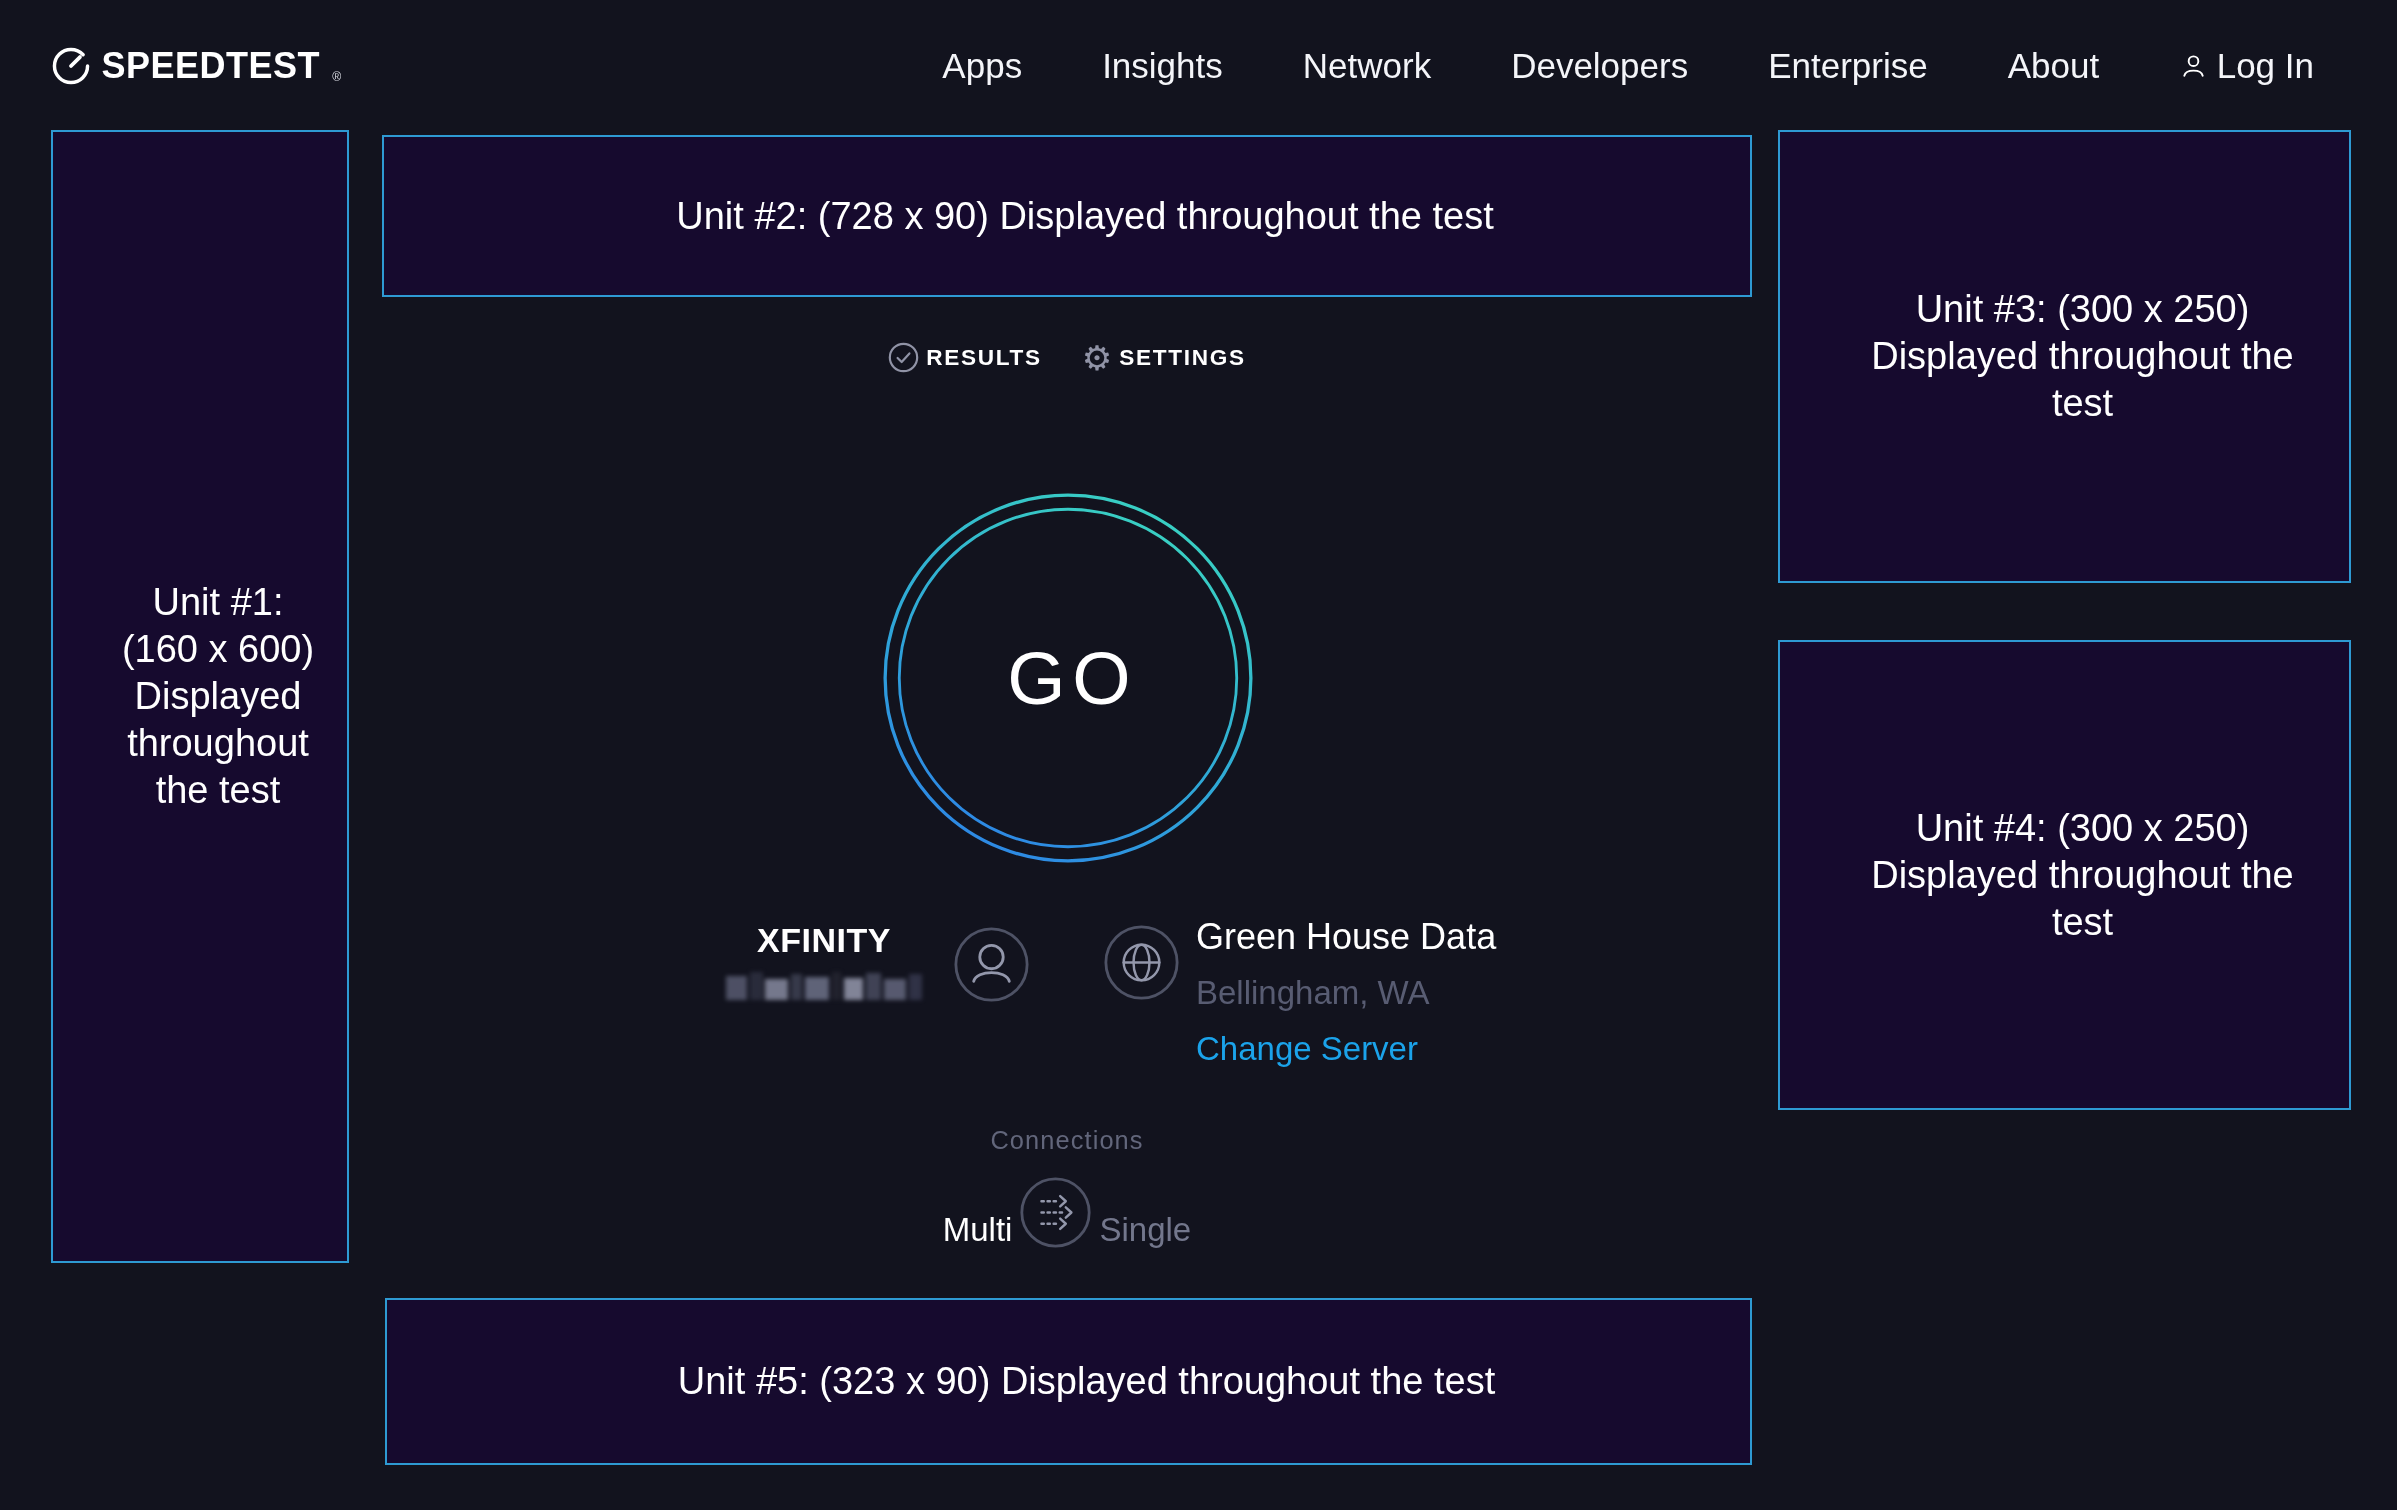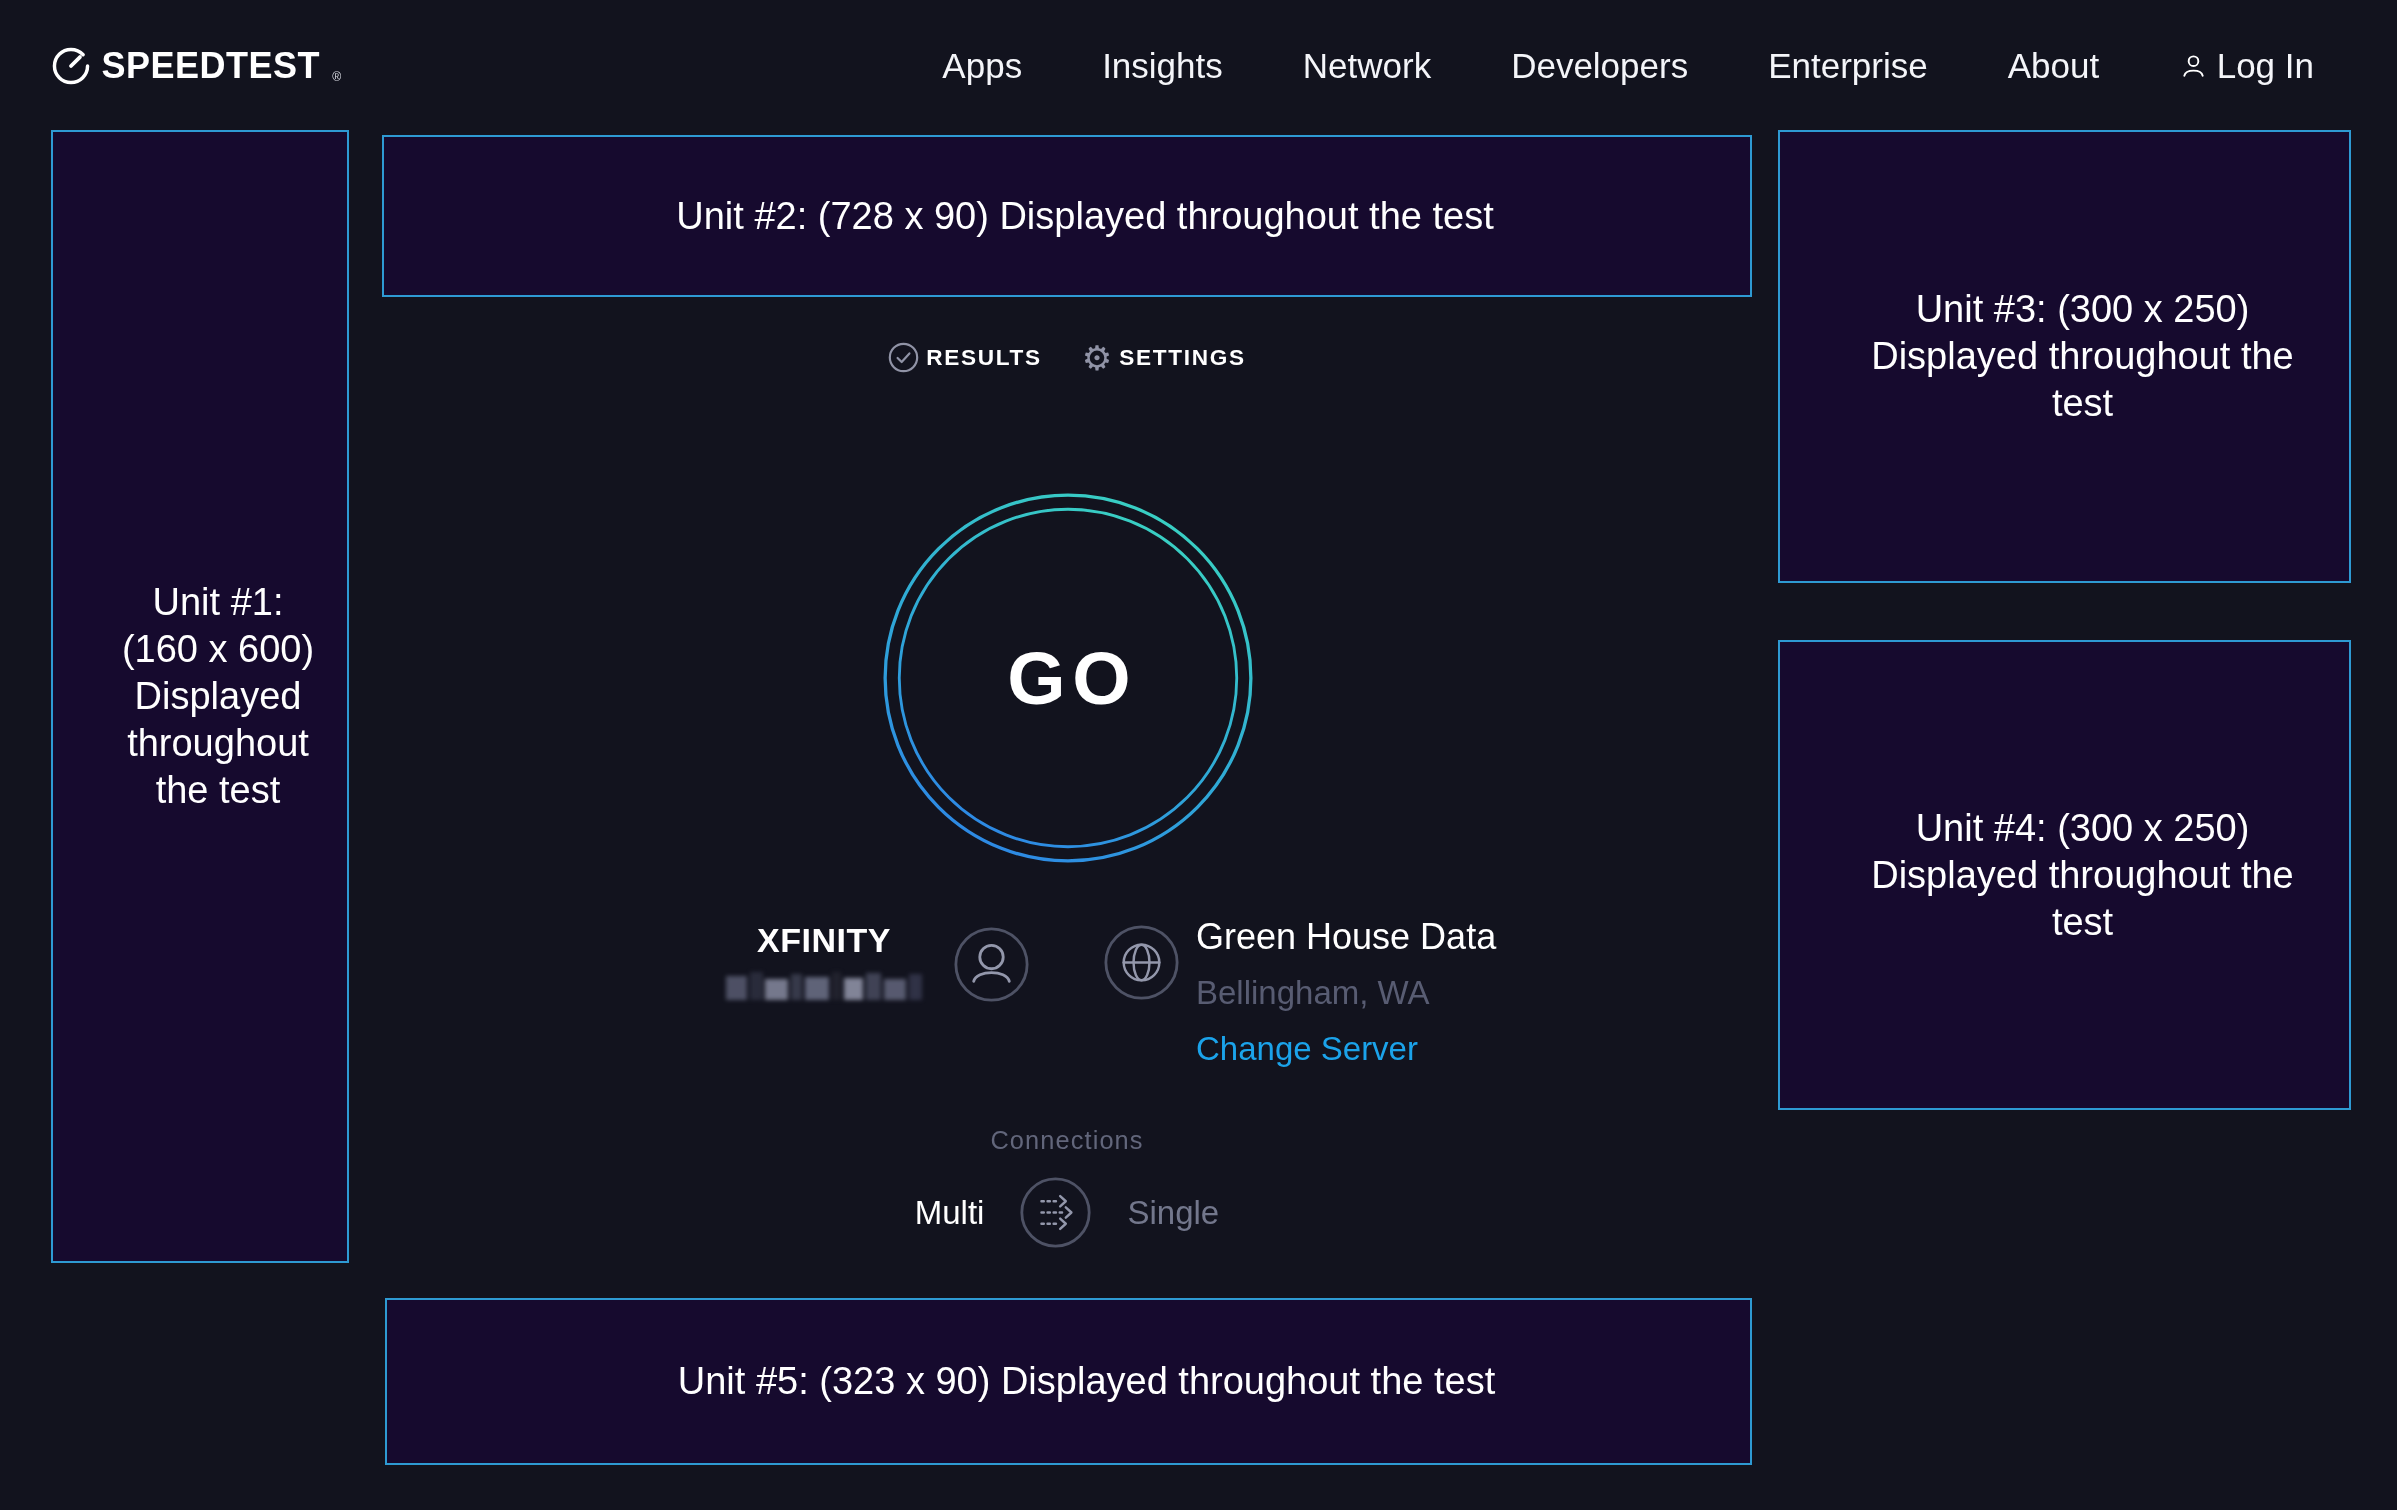--- a/index.html
+++ b/index.html
@@ -42,21 +42,21 @@
     display: flex; justify-content: center; align-items: center; gap: 40px;
   }
   .tab { display: flex; align-items: center; gap: 7px; cursor: pointer; }
   .tab-label { font-size: 22.6px; font-weight: 700; letter-spacing: 1.7px; color: #ffffff; }
   .gear-glyph { font-size: 34px; color: #9093a6; line-height: 1; font-family: "DejaVu Sans", sans-serif; }
 
   
   .go-wrap { position: absolute; left: 879px; top: 489px; width: 378px; height: 378px; cursor: pointer; }
   .go-label {
     position: absolute; inset: 0; display: flex; align-items: center; justify-content: center;
-    font-size: 75px; font-weight: 700; letter-spacing: 6.6px; padding-left: 8.5px; color: #ffffff;
+    font-size: 75px; font-weight: 400; letter-spacing: 6.6px; padding-left: 8.5px; color: #ffffff;
   }
 
   
   .provider-row { position: absolute; left: 382px; top: 910px; width: 1370px; height: 188px; }
   .provider-block { position: absolute; left: 342px; top: 11.3px; width: 200px; text-align: center; }
   .provider-name { font-size: 34px; font-weight: 600; color: #ffffff; letter-spacing: 0.5px; }
   .ip-redacted { margin-top: 12.2px; height: 28px; display: flex; gap: 2.8px; align-items: flex-end; justify-content: center; filter: blur(1.9px); opacity: 0.92; }
   .ip-redacted i { display: inline-block; }
   .ip-redacted i:nth-child(1)  { width: 21px; height: 24.5px; background: #52556a; }
   .ip-redacted i:nth-child(2)  { width: 13px; height: 28px; background: #2c2e3e; }
@@ -72,21 +72,21 @@
   .badge-person { left: 572px; top: 17px; }
   .badge-globe  { left: 722px; top: 15px; }
   .server-block { position: absolute; left: 814px; top: 5.6px; }
   .server-name { font-size: 36px; font-weight: 500; color: #ffffff; }
   .server-loc  { font-size: 33px; color: #585c72; margin-top: 16px; }
   .change-server { display: inline-block; font-size: 33px; color: #1ba3ea; margin-top: 18px; cursor: pointer; text-decoration: none; }
 
   
   .connections { position: absolute; left: 382px; top: 1126px; width: 1370px; text-align: center; }
   .conn-label { font-size: 25.4px; color: #62667b; letter-spacing: 1.1px; }
-  .conn-row { margin-top: 21px; display: inline-flex; align-items: center; gap: 35px; }
+  .conn-row { margin-top: 21px; display: inline-flex; align-items: flex-end; gap: 7px; }
   .conn-option { font-size: 33px; cursor: pointer; }
   .conn-active { color: #ffffff; font-weight: 500; }
   .conn-inactive { color: #73778c; }
   .conn-toggle { width: 73px; height: 73px; cursor: pointer; display: inline-block; }
 </style>
 </head>
 <body>
 
 <div class="page">
 

